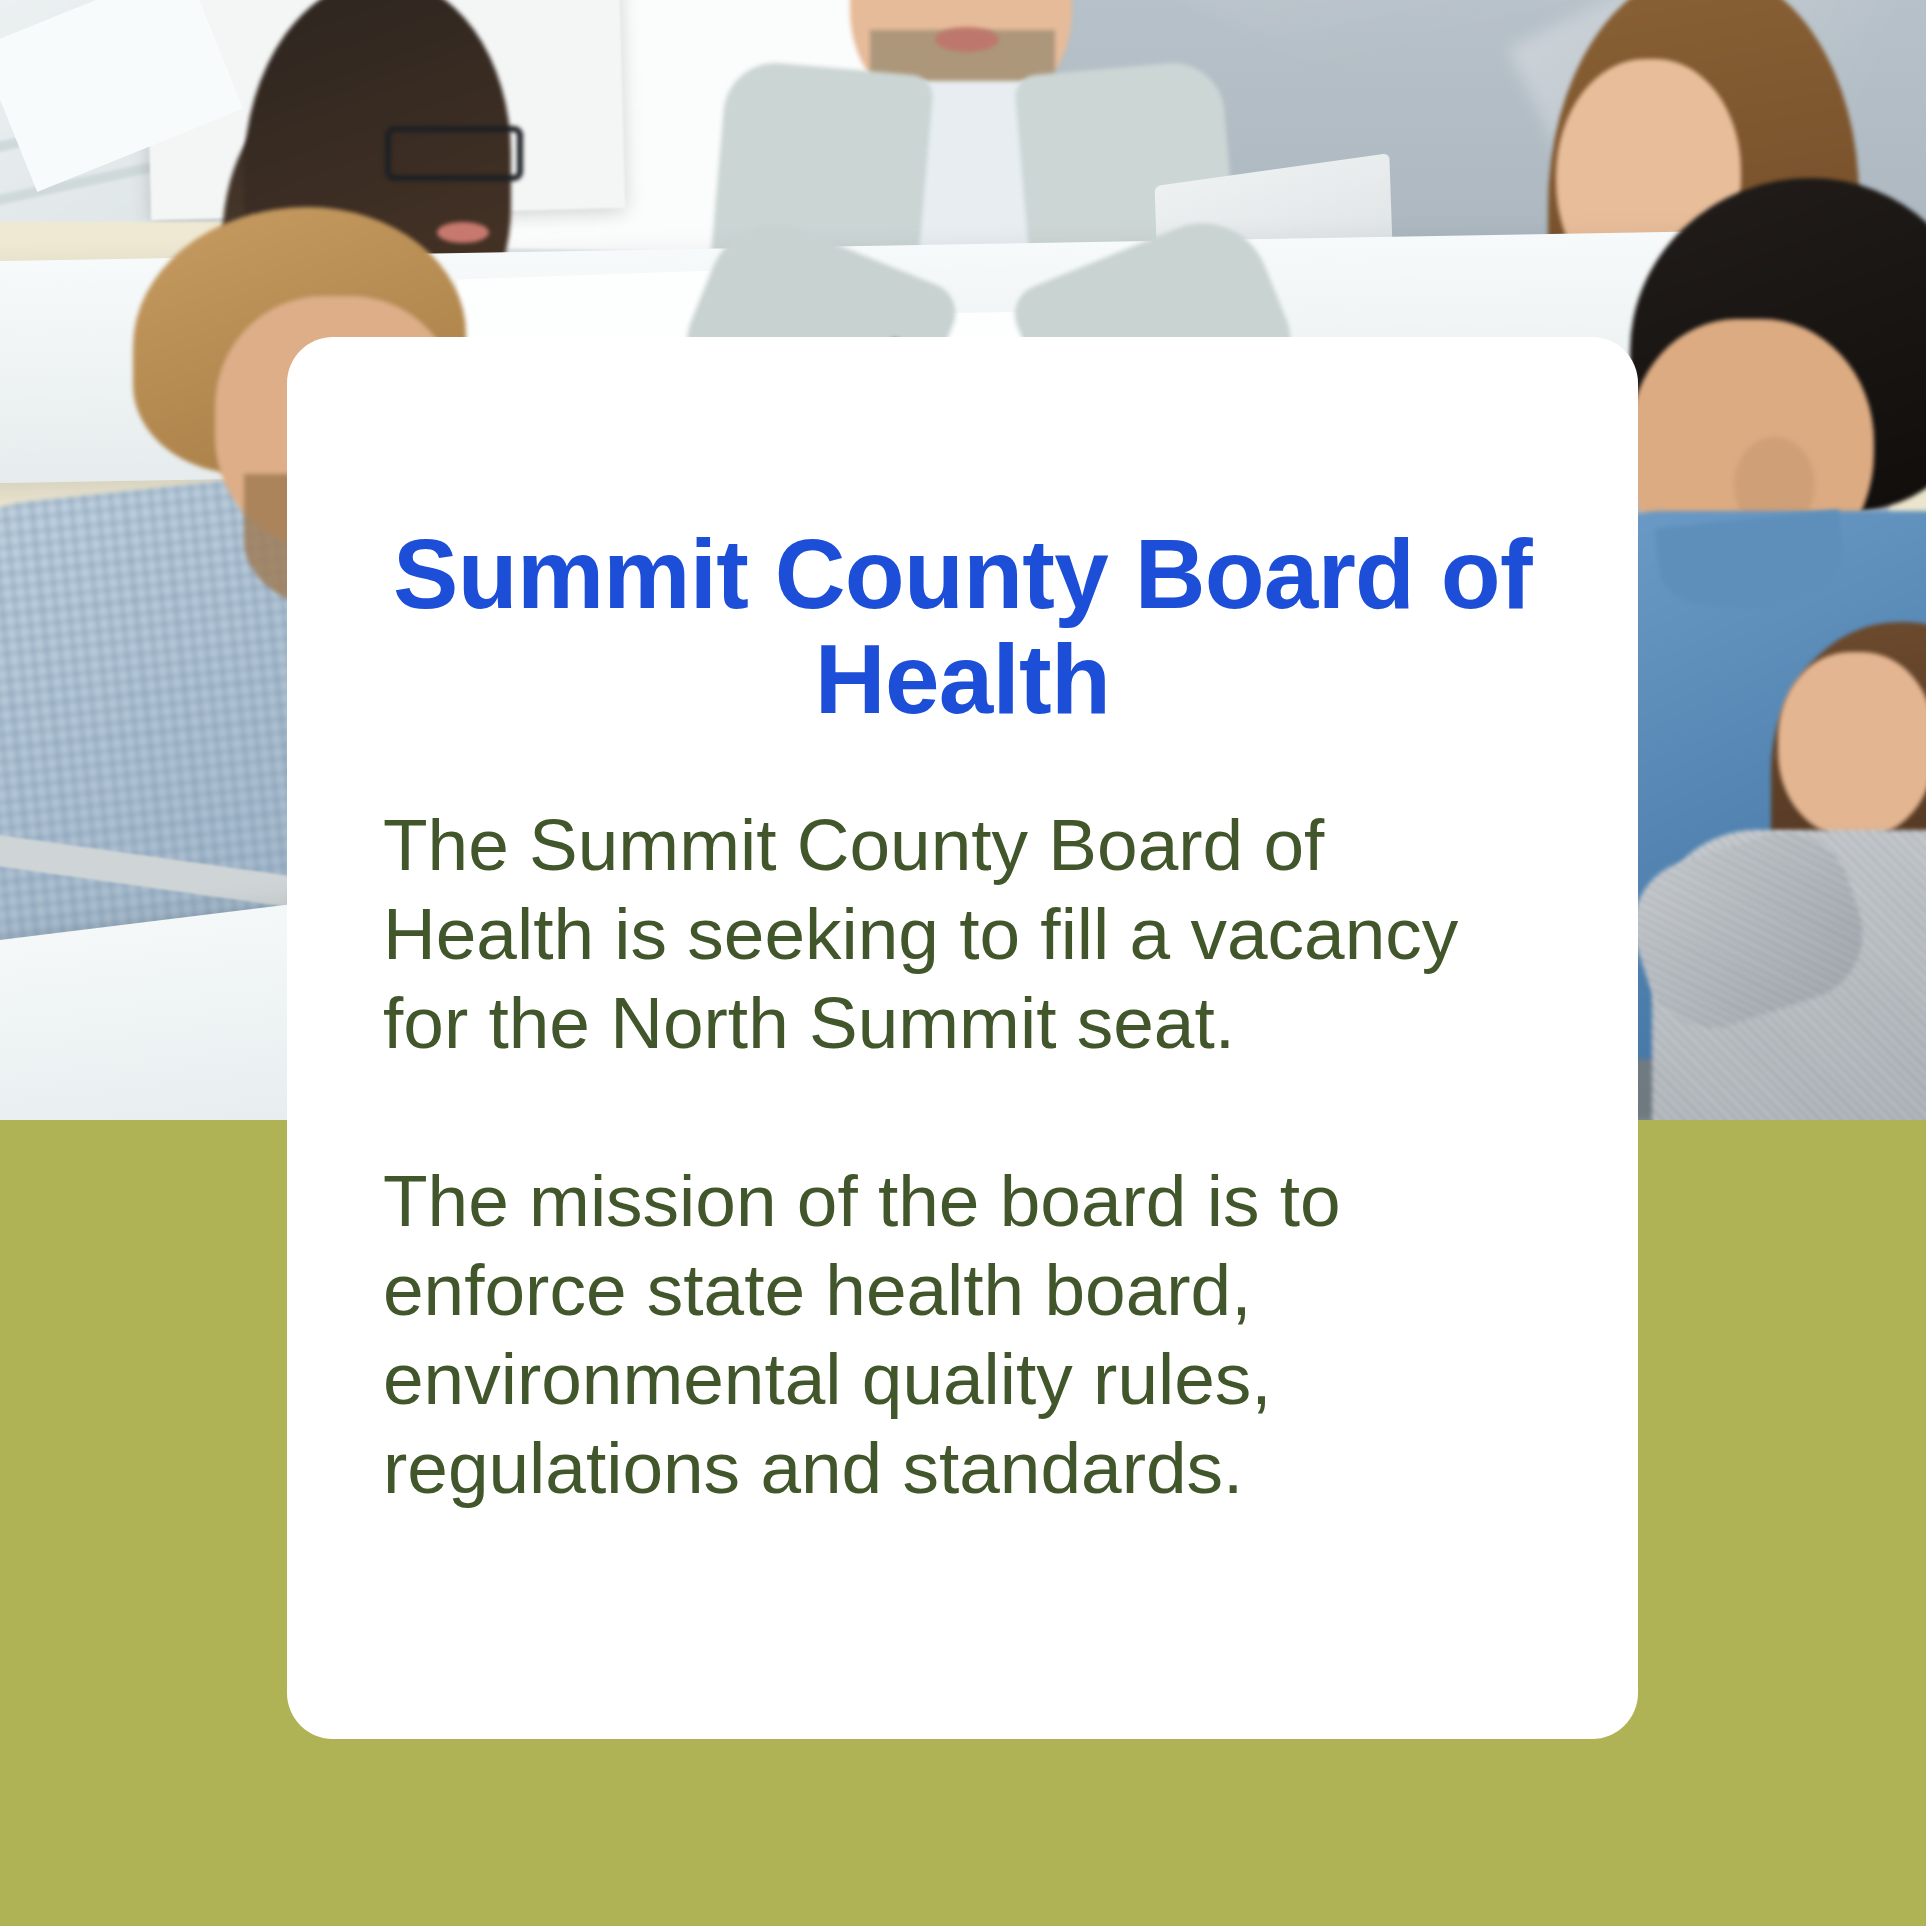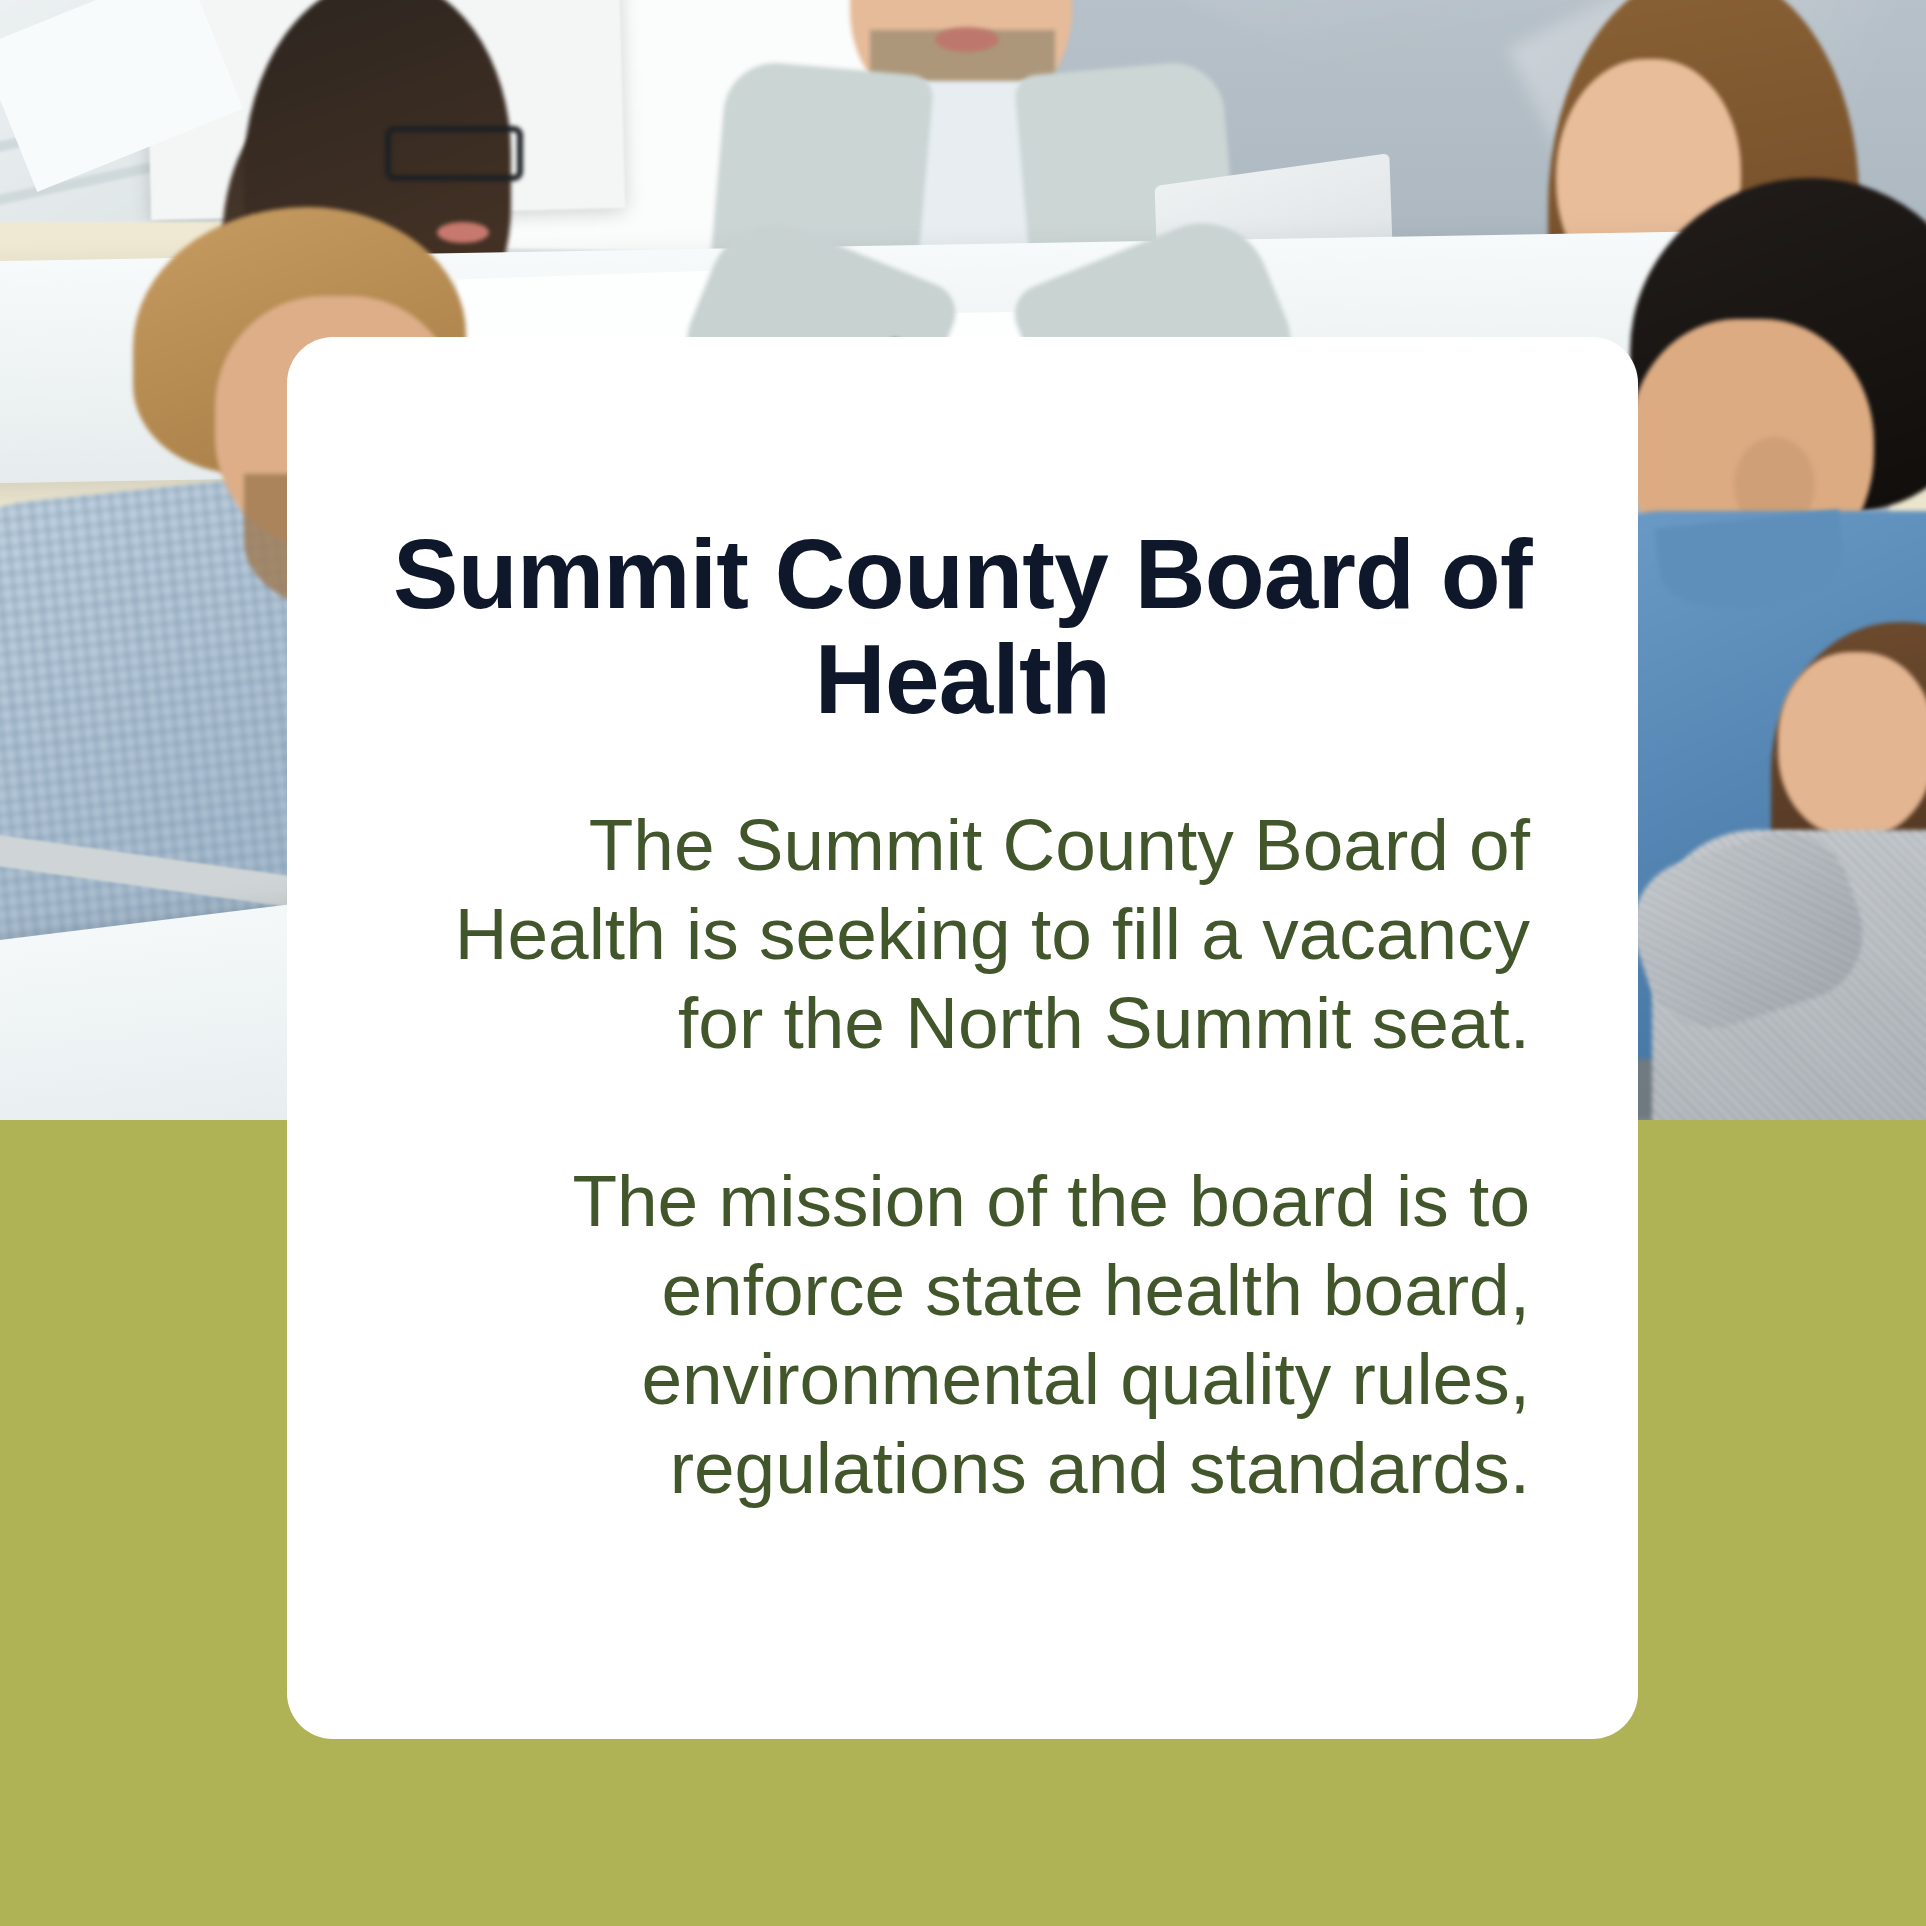--- a/index.html
+++ b/index.html
@@ -185,27 +185,27 @@
   .card{
     position:absolute;left:287px;top:337px;width:1351px;height:1402px;
     background:#ffffff;border-radius:46px;z-index:5;
     box-sizing:border-box;padding:0;
   }
   .card-inner{
     position:absolute;left:0;top:0;width:100%;height:100%;
     padding:185px 96px 0 96px;box-sizing:border-box;
   }
   .card-title{
-    color:#0f172a;font-weight:bold;font-size:98px;line-height:1.07;
+    color:#1d4ed8;font-weight:bold;font-size:98px;line-height:1.07;
     text-align:center;margin:0 0 68px 0;letter-spacing:-0.7px;
     font-family:"Liberation Sans",sans-serif;
   }
   .card-para{
-    color:#41562a;font-size:73px;line-height:1.22;margin:12px;
-    font-family:"Liberation Sans",sans-serif;font-weight:normal;text-align:right;
+    color:#41562a;font-size:73px;line-height:1.22;margin:0;
+    font-family:"Liberation Sans",sans-serif;font-weight:normal;
   }
   .card-para + .card-para{margin-top:89px;}
 </style>
 </head>
 <body>
 
 <div id="stage">
 
   <div class="photo">
     <div class="wall"></div>

